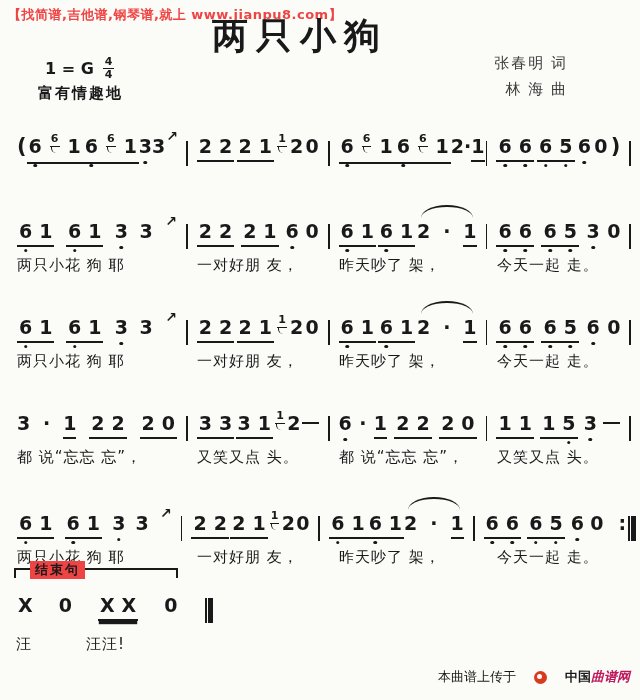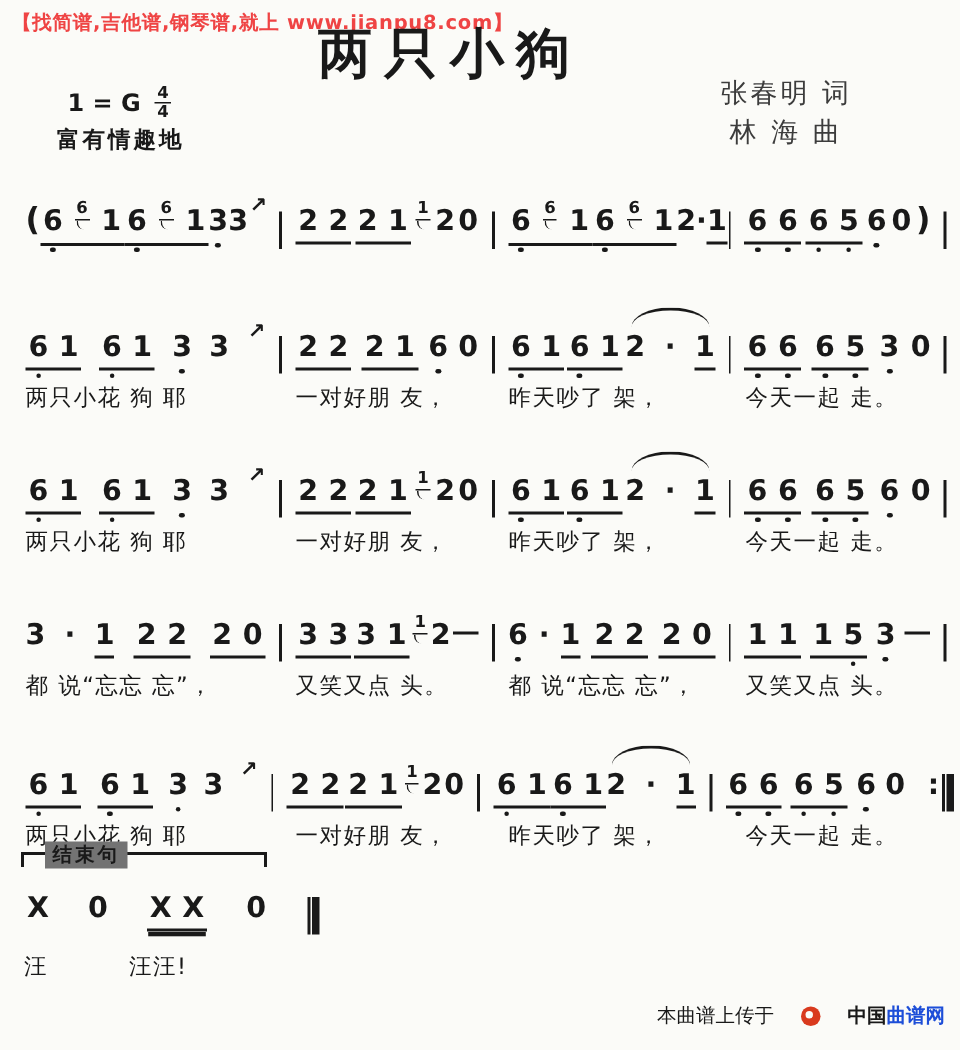--- a/index.html
+++ b/index.html
@@ -3,21 +3,21 @@
 <meta charset="utf-8">
 <style>
   html,body{margin:0;padding:0;}
   body{width:640px;height:700px;position:relative;background:#fbfbf8;
        font-family:"DejaVu Sans","Liberation Sans",sans-serif;color:#191919;overflow:hidden;}
   .abs{position:absolute;}
   
   .banner{top:6px;left:8px;font-size:13px;font-weight:bold;letter-spacing:0.5px;}
   
   .title{top:12px;left:0;width:600px;text-align:center;font-size:36px;font-weight:900;letter-spacing:8px;}
-  .credits{top:50px;right:72px;text-align:center;font-size:18px;color:#3c3c3c;line-height:26px;}
+  .credits{top:50px;right:72px;text-align:right;font-size:15px;color:#3c3c3c;line-height:26px;font-family:Liberation Serif, serif;}
   .credits div{letter-spacing:2px;}
   
   .keyline{top:56px;left:45px;font-size:16px;font-weight:bold;display:flex;align-items:center;gap:9px;}
   .ts{display:inline-flex;flex-direction:column;align-items:center;font-size:11px;line-height:1.05;font-weight:bold;}
   .ts .tsn{padding:0 2px;}
   .ts .tsn:first-child{border-bottom:1.5px solid #191919;}
   .tempo{top:84px;left:38px;font-size:15px;font-weight:bold;letter-spacing:2px;}
   
   .system{position:absolute;left:8px;width:628px;}
   .sys1{top:116px;}.sys2{top:202px;}.sys3{top:298px;}.sys4{top:394px;}.sys5{top:494px;}
@@ -48,32 +48,32 @@
   .finalbar{width:8px;height:25px;border-left:2px solid #191919;border-right:5px solid #191919;
       align-self:flex-end;position:relative;top:2px;box-sizing:border-box;margin-left:2px;}
   .repdots{font-size:19px;font-weight:bold;margin-left:6px;}
   .paren{font-size:21px;font-weight:bold;}
   
   .ending{top:568px;left:14px;width:220px;}
   .bracket{position:relative;width:164px;height:10px;border-top:2px solid #191919;}
   .bracket::before,.bracket::after{content:"";position:absolute;top:0;height:8px;border-left:2px solid #191919;}
   .bracket::before{left:0;}
   .bracket::after{left:162px;}
-  .bracket .blabel{position:absolute;left:16px;top:-9px;background:#737373;
+  .bracket .blabel{position:absolute;left:16px;top:-9px;background:#ef4444;
       padding:0 5px;font-size:13px;font-weight:bold;letter-spacing:2px;}
   .endnotes{display:flex;align-items:baseline;gap:26px;margin-top:16px;padding-left:4px;}
   .endlyrics{position:relative;margin-top:14px;font-size:15px;height:20px;}
   .endlyrics .el1{position:absolute;left:2px;}
   .endlyrics .el2{position:absolute;left:72px;letter-spacing:1px;}
   
   .footer{top:668px;right:10px;display:flex;align-items:center;gap:18px;font-size:13px;}
   .flogo{width:13px;height:13px;border-radius:50%;background:#d93a1e;position:relative;display:inline-block;}
   .flogo::after{content:"";position:absolute;left:3px;top:3px;width:5px;height:5px;border-radius:50%;background:#fbfbf8;}
   .fsite b{font-weight:900;}
-  .fsite .tan{color:#1d4ed8;font-weight:900;}
+  .fsite .tan{color:#be185d;font-weight:900;font-style:italic;}
 </style>
 </head>
 <body>
 
 <div class="abs banner" style="color:#ef4444;">【找简谱,吉他谱,钢琴谱,就上 www.jianpu8.com】</div>
 
 <div class="abs title">两只小狗</div>
 
 <div class="abs credits">
   <div>张春明 词</div>

